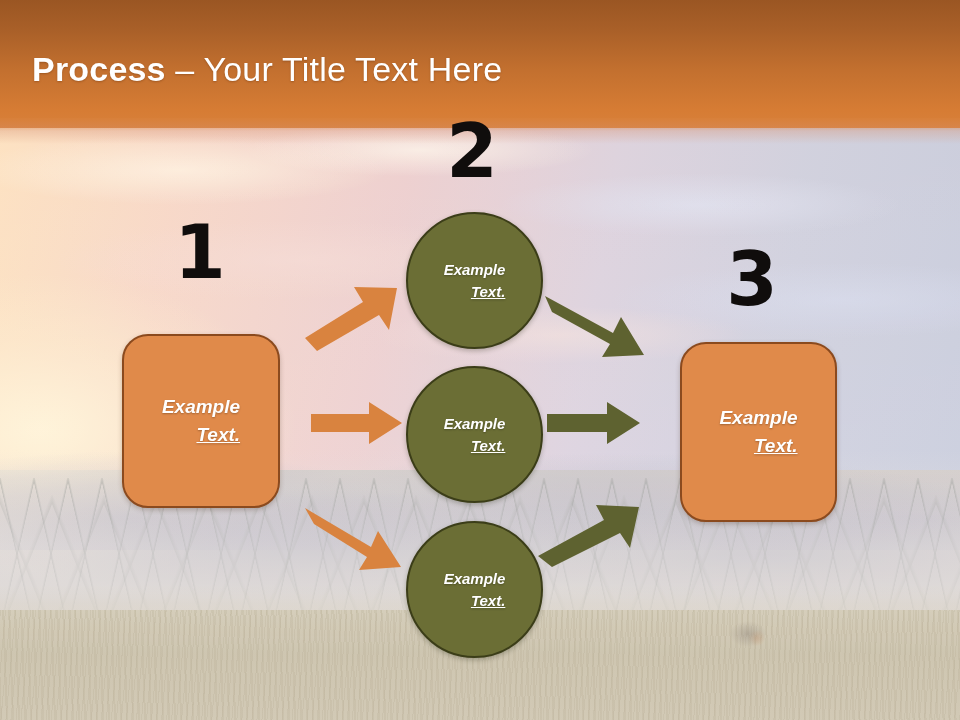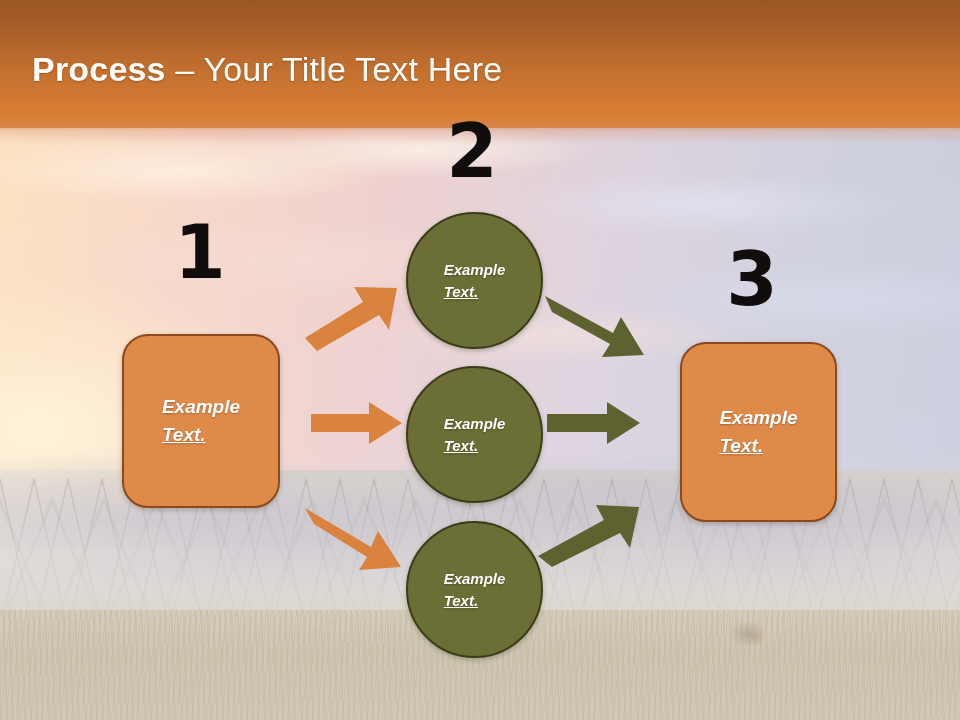--- a/index.html
+++ b/index.html
@@ -169,21 +169,21 @@
     display: flex; align-items: center; justify-content: center;
   }
   #circle-1 { left: 406px; top: 212px; }
   #circle-2 { left: 406px; top: 366px; }
   #circle-3 { left: 406px; top: 521px; }
 
   
   .shape-label {
     color: #ffffff;
     font-weight: bold; font-style: italic;
-    text-align: left; line-height: 1.45;
+    text-align: right; line-height: 1.45;
     text-shadow: 0 1px 2px rgba(0,0,0,.28);
     pointer-events: none;
   }
   .box .shape-label    { font-size: 19px; }
   .circle .shape-label { font-size: 15px; }
   .shape-label .l2 { display: block; text-decoration: underline; }
 
   
   .arrow { position: absolute; pointer-events: none; }
   .arrow svg { display: block; overflow: visible; }

